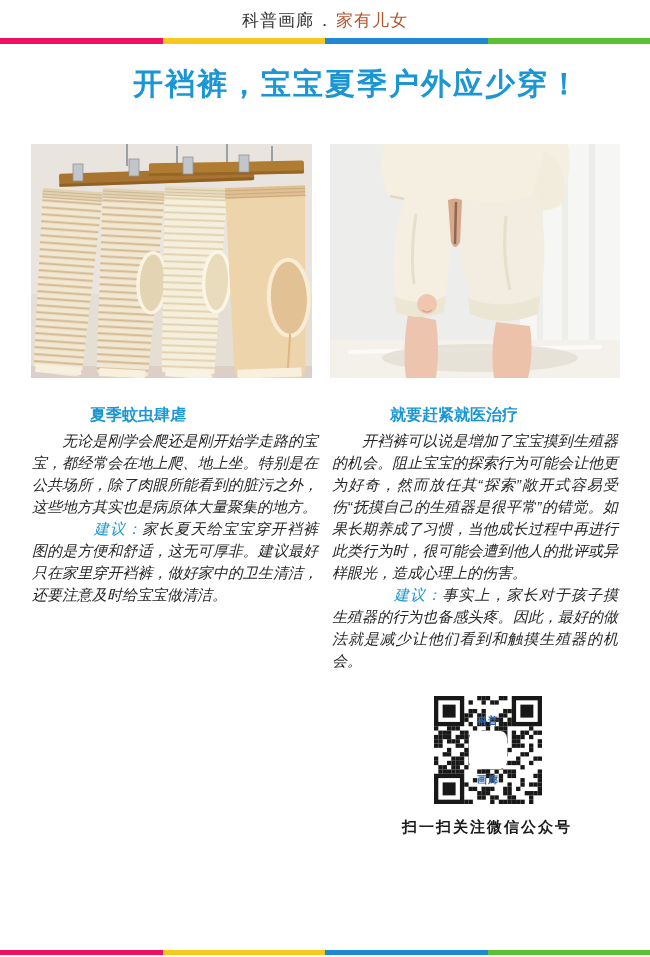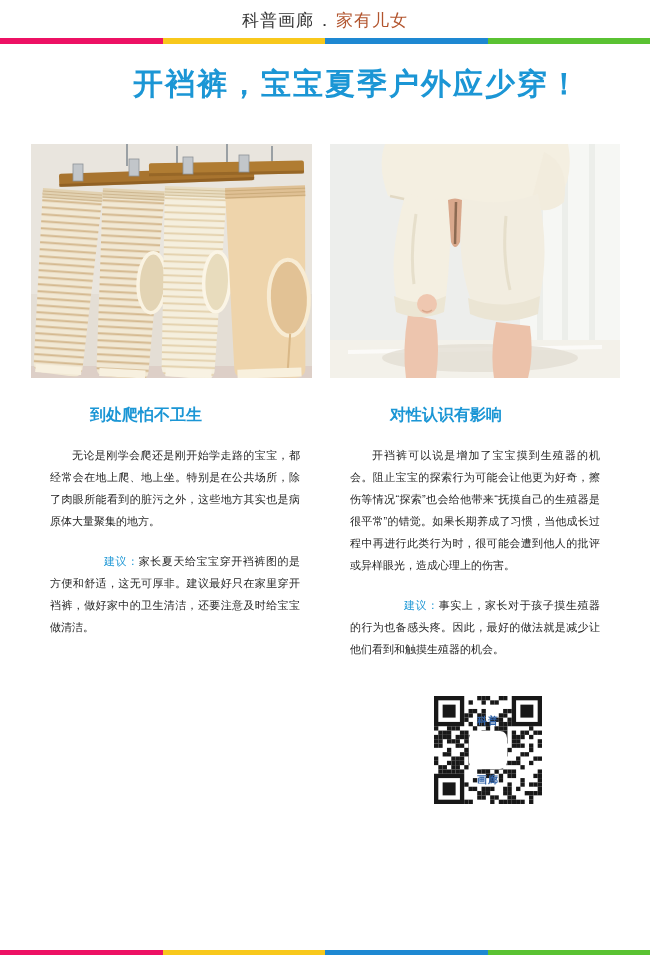--- a/index.html
+++ b/index.html
@@ -28,22 +28,22 @@
   #photo-left{left:31px;width:281px;}
   #photo-right{left:330px;width:290px;}
   .photo svg{display:block;}
   
   .col{position:absolute;top:404px;width:286px;}
   #col-left{left:32px;}
   #col-right{left:332px;}
   .sec h3{margin:0 0 4px 26px;font-size:16px;line-height:22px;
     color:#1b96d5;font-weight:bold;}
   .sec{margin-bottom:12px;}
-  .body{margin:18px;font-size:11px;line-height:22px;text-align:justify;
-    text-indent:2em;color:#262626;}
+  .body{margin:0;font-size:15px;line-height:22px;text-align:justify;
+    text-indent:2em;color:#262626;font-style:italic;}
   .advice-label{color:#1b96d5;}
   
   #qr{position:absolute;left:434px;top:696px;width:108px;height:108px;}
   #qr svg{display:block;}
   #qr-logo{position:absolute;left:50%;top:50%;transform:translate(-50%,-50%);
     width:34px;height:34px;background:#ffffff;border-radius:5px;
     box-shadow:0 0 0 2px #ffffff;display:flex;flex-direction:column;
     align-items:center;justify-content:center;gap:48px;}
   #qr-logo span{display:block;font-size:10px;line-height:11px;font-weight:bold;
     color:#2f62a8;letter-spacing:1px;}
@@ -164,32 +164,32 @@
 
       <circle cx="97" cy="160" r="10" fill="#efc7b0"></circle>
       <path d="M92,166 q5,4 10,0" stroke="#d9a88c" stroke-width="1.5" fill="none"></path>
 
       <path d="M86,70 Q80,110 84,140 M176,72 Q172,112 180,146" stroke="#e2dbc6" stroke-width="3" fill="none" opacity="0.8"></path>
     </svg>
   </div>
 
   <div class="col" id="col-left">
     <div class="sec">
-      <h3>到处爬怕不卫生</h3>
+      <h3>夏季蚊虫肆虐</h3>
       <p class="body">无论是刚学会爬还是刚开始学走路的宝宝，都经常会在地上爬、地上坐。特别是在公共场所，除了肉眼所能看到的脏污之外，这些地方其实也是病原体大量聚集的地方。</p>
       <p class="body"><span class="advice-label">建议：</span><span>家长夏天给宝宝穿开裆裤图的是方便和舒适，这无可厚非。建议最好只在家里穿开裆裤，做好家中的卫生清洁，还要注意及时给宝宝做清洁。</span></p>
     </div>
     <div class="sec">
     </div>
   </div>
 
   <div class="col" id="col-right">
     <div class="sec">
-      <h3>对性认识有影响</h3>
-      <p class="body">开裆裤可以说是增加了宝宝摸到生殖器的机会。阻止宝宝的探索行为可能会让他更为好奇，擦伤等情况“探索”也会给他带来“抚摸自己的生殖器是很平常”的错觉。如果长期养成了习惯，当他成长过程中再进行此类行为时，很可能会遭到他人的批评或异样眼光，造成心理上的伤害。</p>
+      <h3>就要赶紧就医治疗</h3>
+      <p class="body">开裆裤可以说是增加了宝宝摸到生殖器的机会。阻止宝宝的探索行为可能会让他更为好奇，然而放任其“探索”敞开式容易受伤“抚摸自己的生殖器是很平常”的错觉。如果长期养成了习惯，当他成长过程中再进行此类行为时，很可能会遭到他人的批评或异样眼光，造成心理上的伤害。</p>
       <p class="body"><span class="advice-label">建议：</span><span>事实上，家长对于孩子摸生殖器的行为也备感头疼。因此，最好的做法就是减少让他们看到和触摸生殖器的机会。</span></p>
     </div>
   </div>
 
   <div id="qr">
       <svg width="108" height="108" viewBox="0 0 108 108">
         <rect width="108" height="108" fill="#ffffff"></rect>
         <rect x="43.20" y="0.00" width="4.32" height="4.32" fill="#181818"></rect>
         <rect x="47.52" y="0.00" width="4.32" height="4.32" fill="#181818"></rect>
         <rect x="51.84" y="0.00" width="4.32" height="4.32" fill="#181818"></rect>
@@ -399,20 +399,21 @@
         <rect x="86.4" y="8.64" width="12.96" height="12.96" fill="#181818"></rect>
         <rect x="0" y="77.76" width="30.240000000000002" height="30.240000000000002" fill="#181818"></rect>
         <rect x="4.32" y="82.08000000000001" width="21.6" height="21.6" fill="#ffffff"></rect>
         <rect x="8.64" y="86.4" width="12.96" height="12.96" fill="#181818"></rect>
       </svg>
     <div id="qr-logo">
       <span>科普</span>
       <span>画廊</span>
     </div>
   </div>
+  <div id="qr-caption">扫一扫关注微信公众号</div>
 
   <div class="rainbow" id="bar-bottom">
       <div class="seg" style="background: rgb(237, 17, 100);"></div>
       <div class="seg" style="background: rgb(248, 200, 28);"></div>
       <div class="seg" style="background: rgb(30, 136, 210);"></div>
       <div class="seg" style="background: rgb(90, 194, 50);"></div>
     </div>
 
 </div>
 

